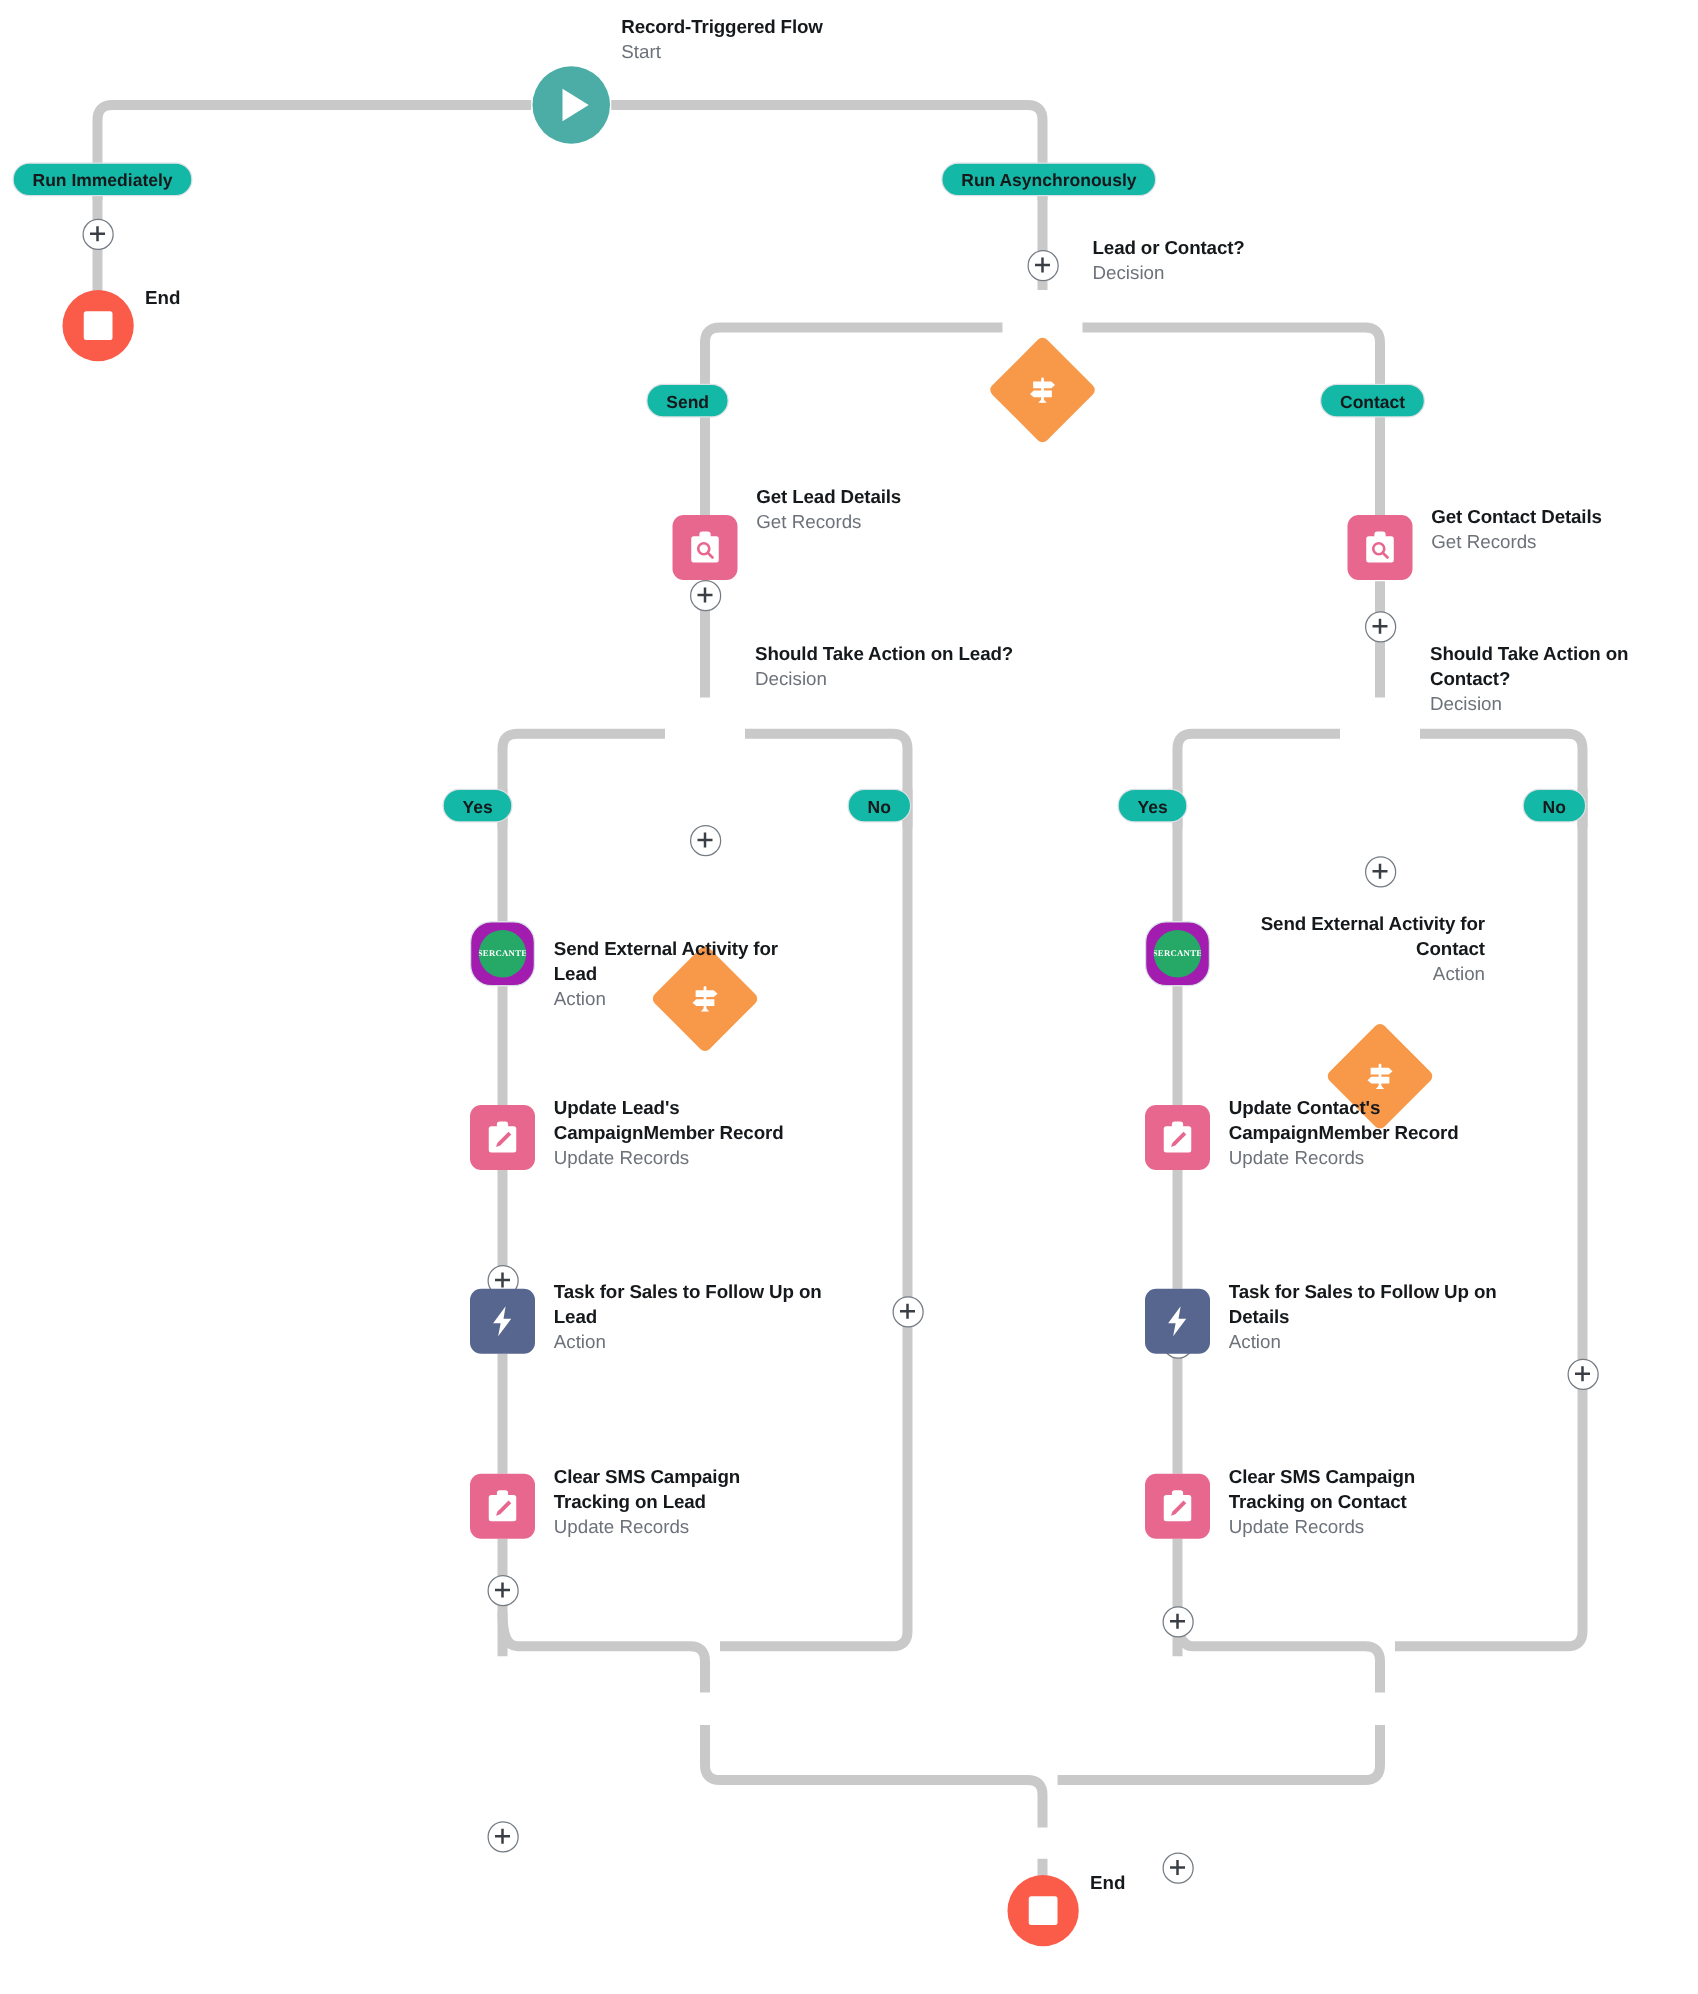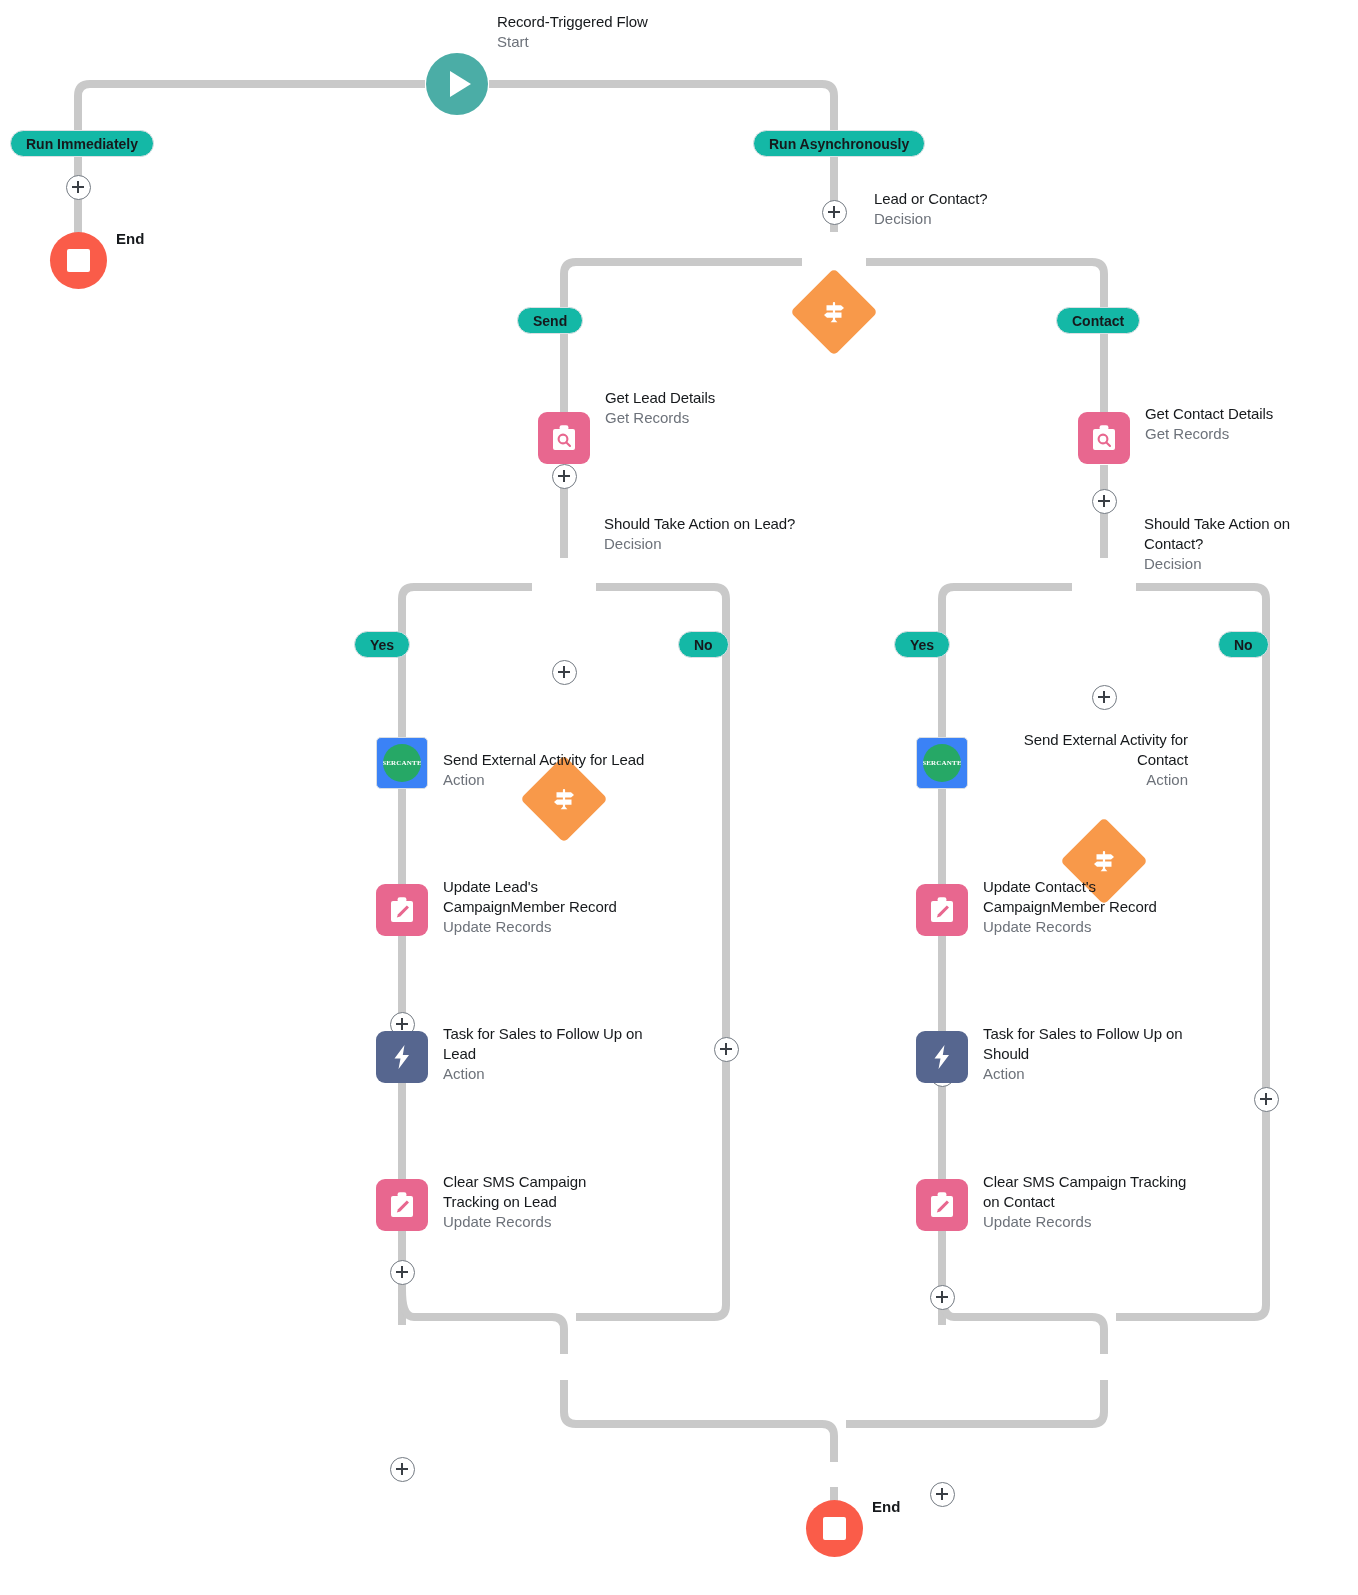--- a/index.html
+++ b/index.html
@@ -72,39 +72,39 @@
 
   
   .node-icon{
     width:52px;height:52px;border-radius:9px;
     display:flex;align-items:center;justify-content:center;
     box-sizing:border-box;
   }
   .icon-pink{background:#e8678f;}
   .icon-blue{background:#56668f;}
   .icon-white{
-    background:#3b82f6;border:1px solid #d8dde3;border-radius:5px;text-align:center;
+    background:#a21caf;border:1px solid #d8dde3;border-radius:17px;text-align:center;
   }
   .sercante-logo{
     width:38px;height:38px;border-radius:50%;
     background:#26a866;
     display:flex;align-items:center;justify-content:center;
     color:#fff;font-size:7px;font-weight:bold;letter-spacing:.2px;
     font-family:"Liberation Serif","DejaVu Serif",serif;
     overflow:hidden;
   }
 
   
   .node-text{
     position:absolute;
     font-size:15px;
     line-height:20px;
   }
   .node-title{
-    font-weight:normal;color:#16191c;
+    font-weight:bold;color:#16191c;
     letter-spacing:-0.1px;
   }
   .node-sub{
     color:#6d727a;font-weight:normal;
   }
 
   
   .pill{
     height:27px;
     border:1px solid #dcdfe3;
@@ -397,21 +397,21 @@
   </div>
 
   <div class="abs" style="left:916px;top:1031px;">
     <div class="node-icon icon-blue">
       <svg width="28" height="28" viewBox="0 0 28 28">
         <path d="M 16.5 2 L 6.5 15.5 L 12.5 15.5 L 10.5 26 L 21 12 L 14.8 12 Z" fill="#ffffff"></path>
       </svg>
     </div>
   </div>
   <div class="node-text" style="left:983px;top:1024px;width:215px;">
-    <div class="node-title">Task for Sales to Follow Up on Should</div>
+    <div class="node-title">Task for Sales to Follow Up on Details</div>
     <div class="node-sub">Action</div>
   </div>
 
   <div class="abs" style="left:376px;top:1179px;">
     <div class="node-icon icon-pink">
       <svg width="32" height="32" viewBox="0 0 32 32">
         <g fill="#ffffff">
           <path d="M 7 7 h 18 a 2 2 0 0 1 2 2 v 17 a 2 2 0 0 1 -2 2 h -18 a 2 2 0 0 1 -2 -2 v -17 a 2 2 0 0 1 2 -2 z"></path>
           <rect x="11.5" y="3.2" width="9" height="5.2" rx="2.3"></rect>
         </g>

